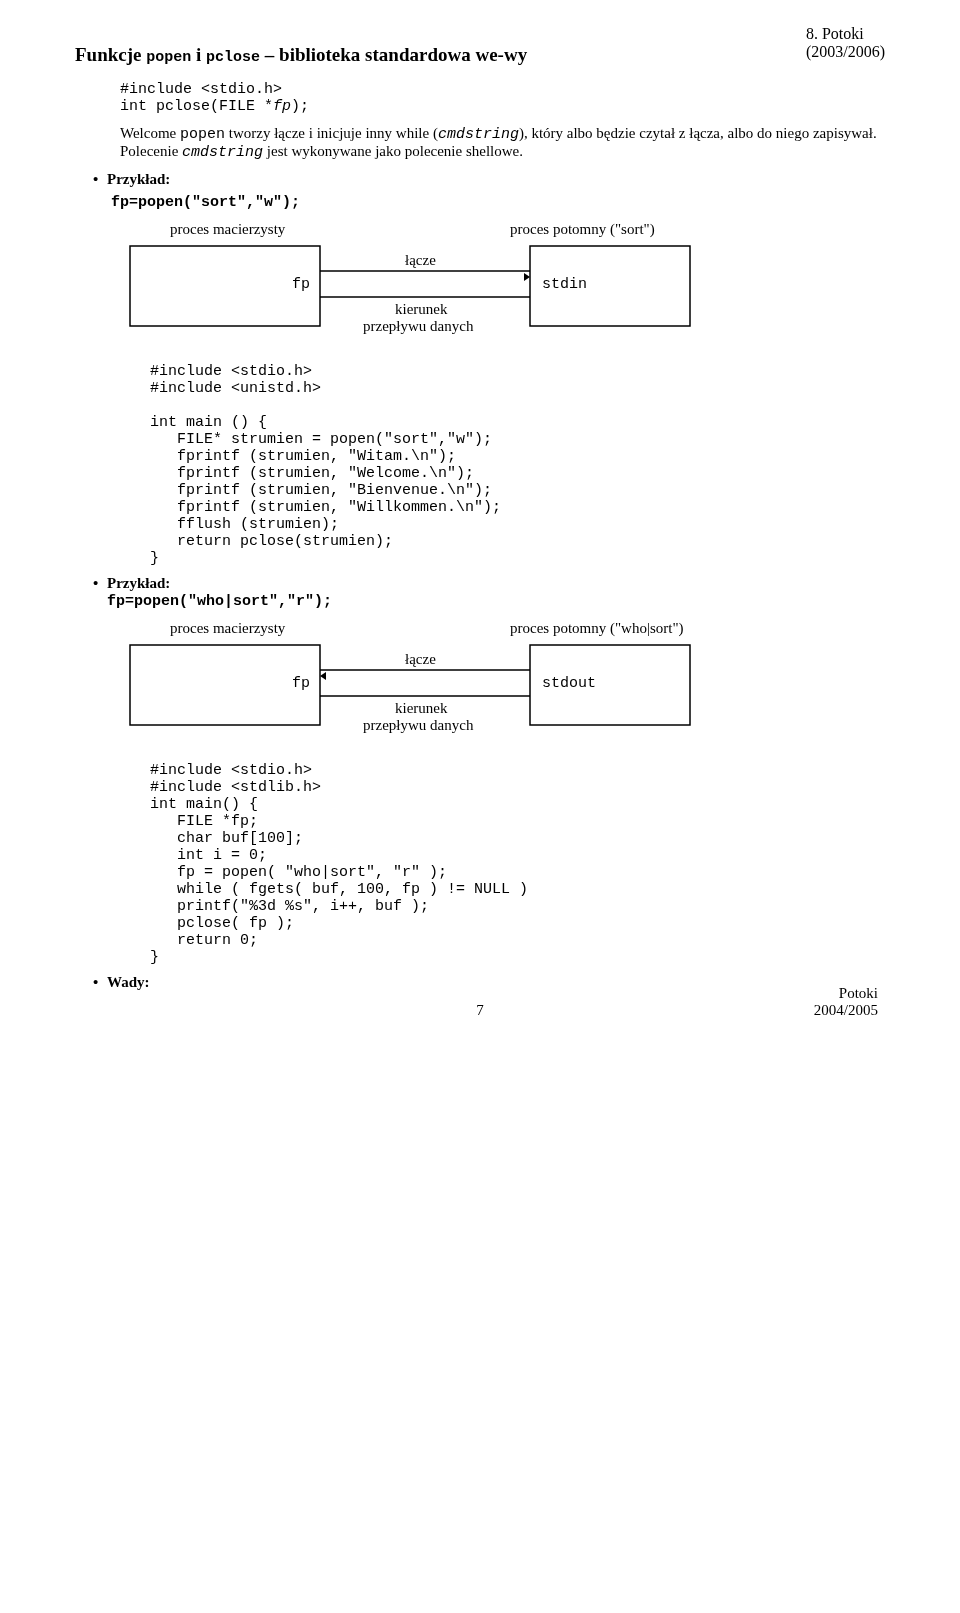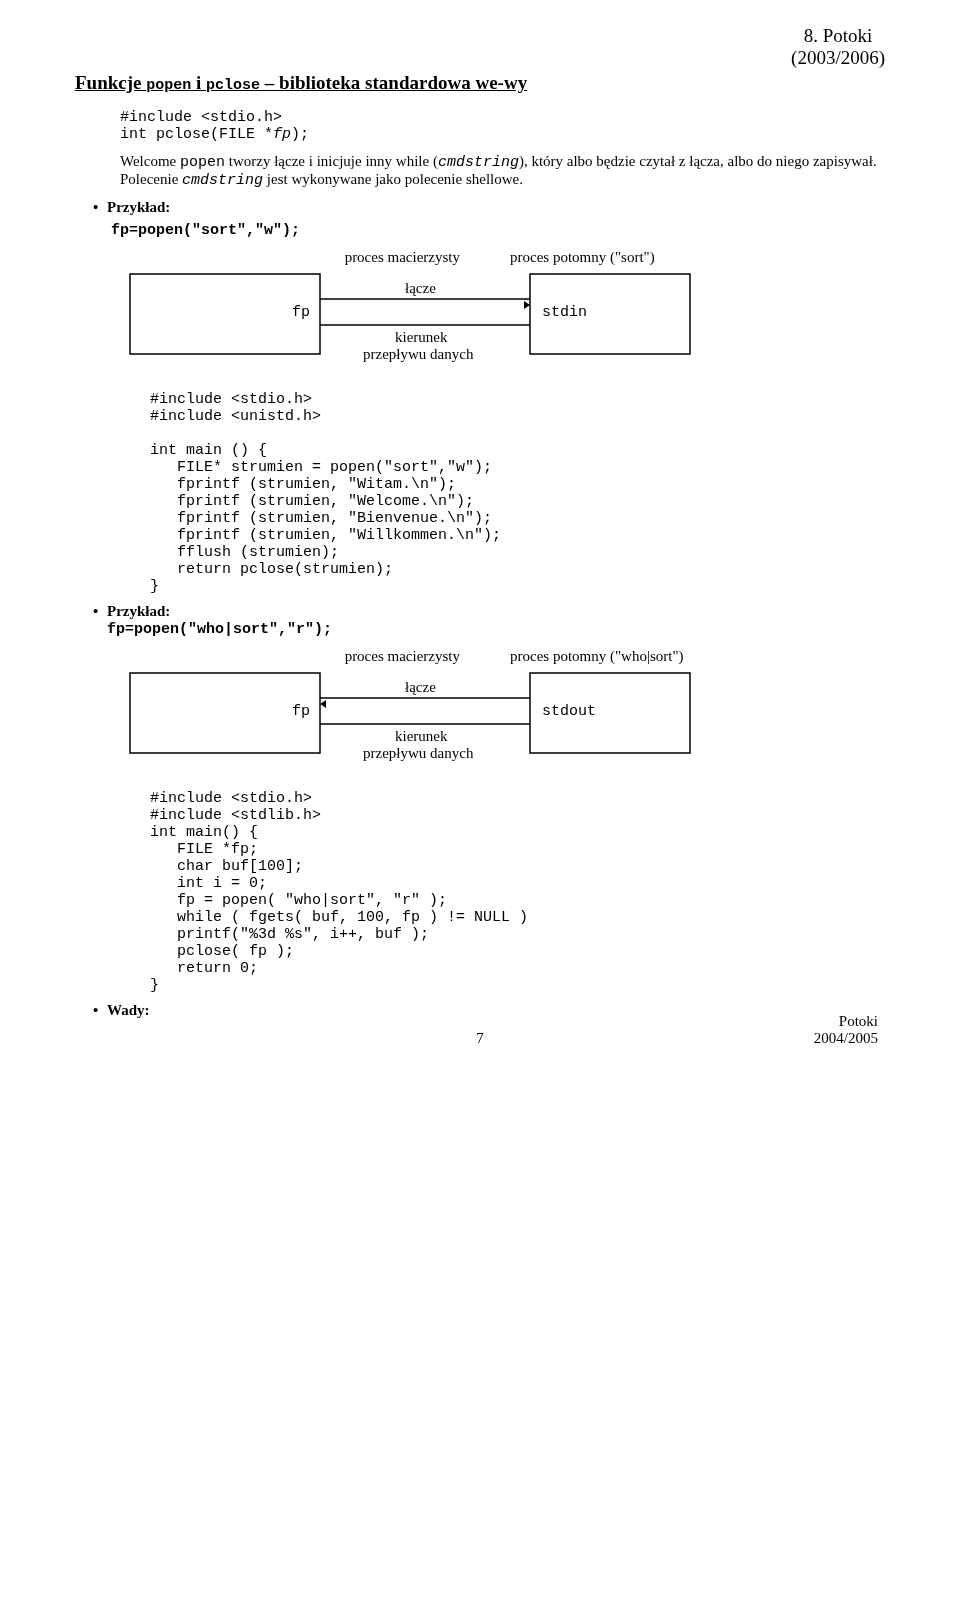--- a/index.html
+++ b/index.html
@@ -13,28 +13,27 @@
   }
   .page {
     padding: 40px 75px 40px 75px;
     box-sizing: border-box;
     position: relative;
   }
   .header-right {
     position: absolute;
     right: 75px;
     top: 25px;
-    text-align: center;
-    font-size: 19px;
+    text-align: left;
+    font-size: 16px;
   }
   h2.title {
     font-size: 19px;
     font-weight: bold;
-    margin: 32px 0 15px 0;
-    text-decoration: underline;
+    margin: 4px 0 15px 0;
   }
   .mono {
     font-family: "Courier New", Courier, monospace;
     font-size: 15px;
   }
   .italic-mono {
     font-family: "Courier New", Courier, monospace;
     font-style: italic;
   }
   .indent1 { margin-left: 45px; }
@@ -80,21 +79,21 @@
   .codeblock.inner {
     margin-left: 75px;
   }
   .diagram-container {
     margin: 10px 0 12px 45px;
   }
   .diagram-labels {
     display: flex;
     margin-bottom: 3px;
   }
-  .diag-label-left { width: 290px; padding-left: 50px; text-align: right;}
+  .diag-label-left { width: 290px; padding-left: 50px;}
   .diag-label-right { flex: 1; padding-left: 50px;}
   svg.diagram { display: block; }
   .footer {
     position: absolute;
     bottom: 20px;
     width: 810px;
     text-align: center;
     font-size: 15px;
   }
   .footer-right {

